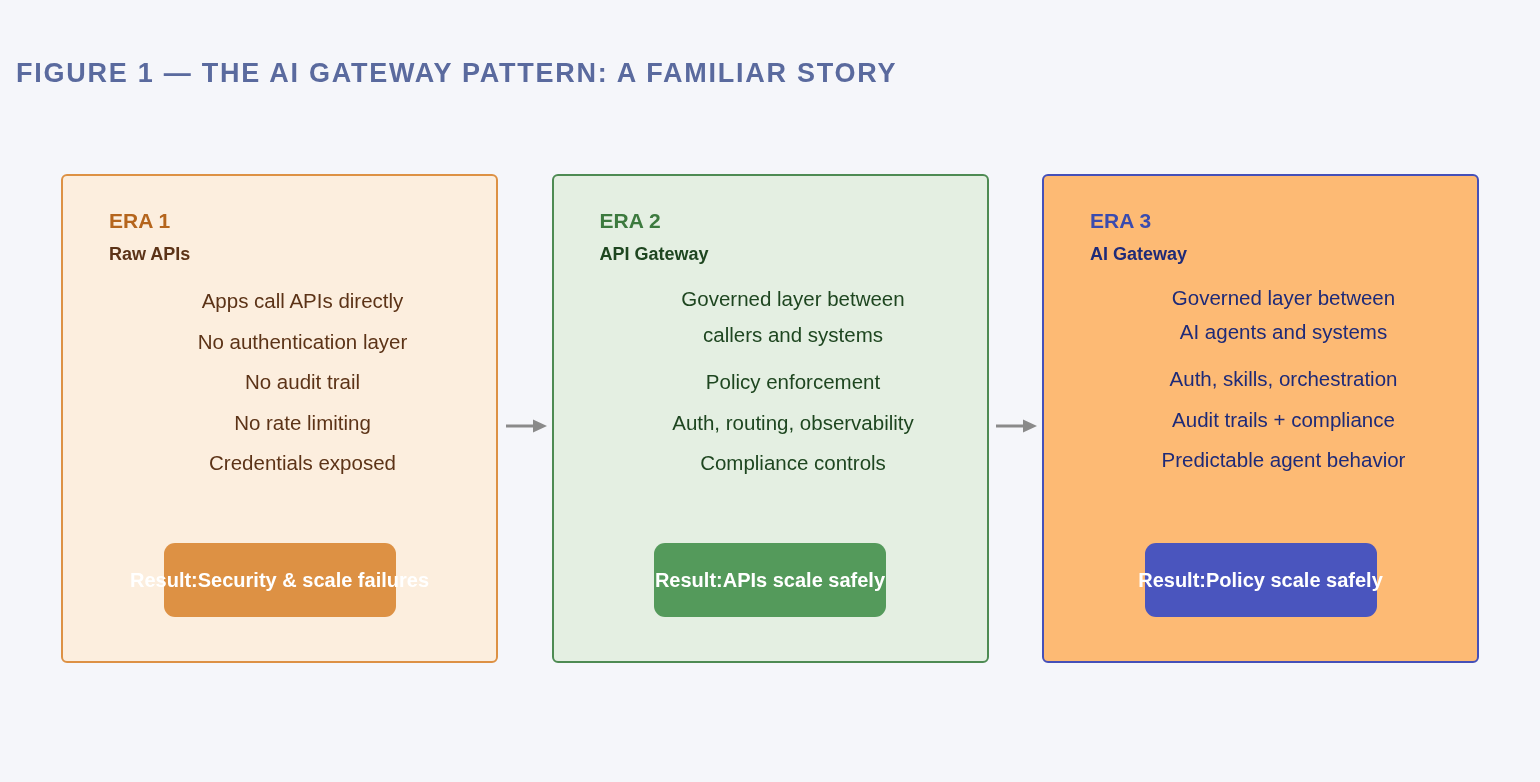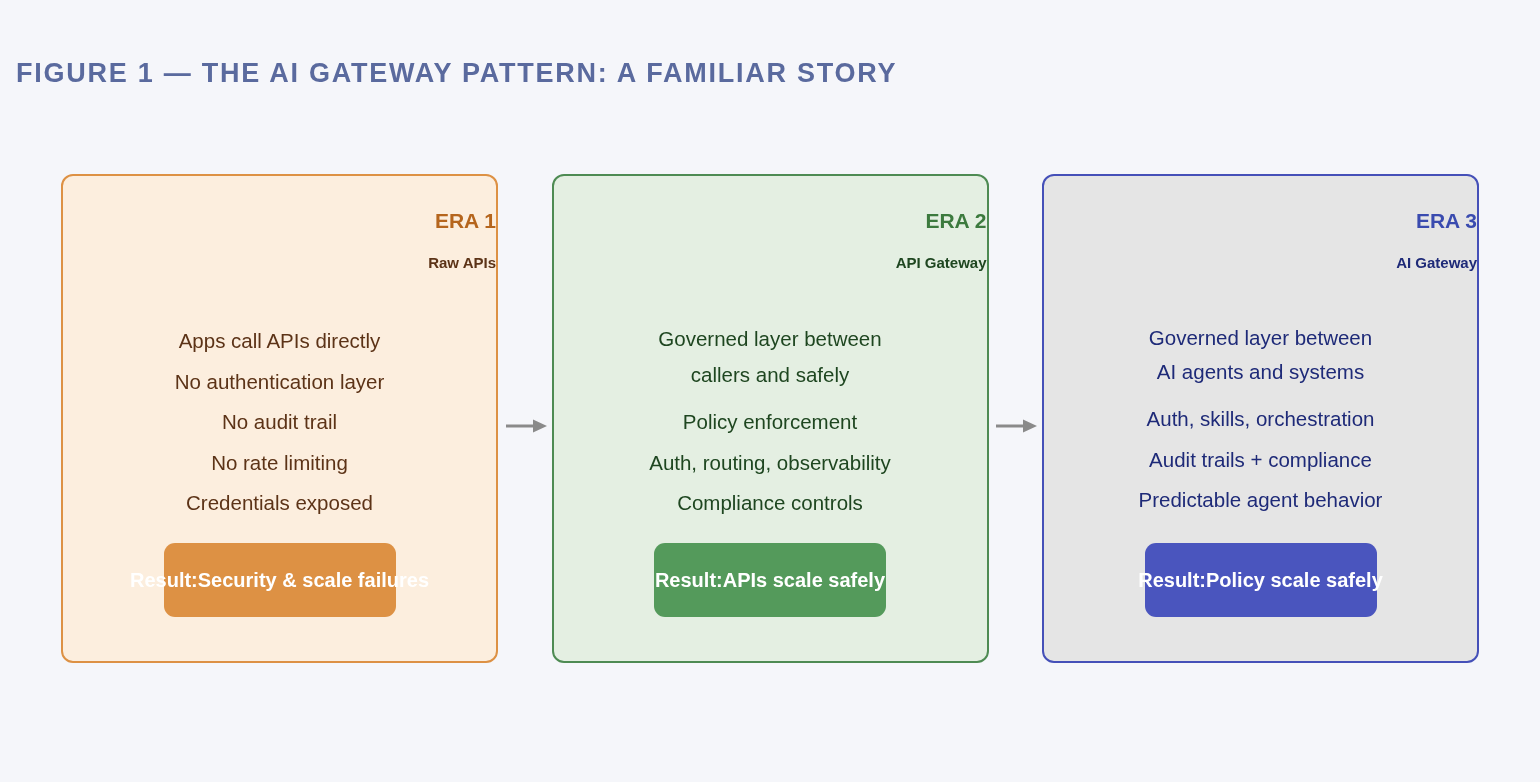--- a/index.html
+++ b/index.html
@@ -39,46 +39,47 @@
     width: 1418px;
     height: 489px;
     display: flex;
     align-items: stretch;
     justify-content: space-between;
   }
 
   .panel {
     width: 437px;
     box-sizing: border-box;
-    border-radius: 12px;
+    border-radius: 6px;
     border-style: solid;
     border-width: 2.5px;
     position: relative;
     display: flex;
     flex-direction: column;
-    align-items: flex-end;
+    align-items: flex-start;
     padding-top: 34px;
+    padding-left: 46px;
   }
 
   .panel-era {
     font-size: 21px;
     font-weight: bold;
     line-height: 1.0;
     text-align: center;
   }
   .panel-name {
-    font-size: 15px;
-    font-weight: bold;
-    margin-top: 24px;
+    font-size: 18px;
+    font-weight: bold;
+    margin-top: 14px;
     line-height: 1.0;
     text-align: center;
   }
 
   .panel-body {
-    margin-top: 51px;
+    margin-top: 18px;
     width: 100%;
     text-align: center;
     font-size: 20.5px;
     line-height: 40.5px;
   }
   .body-para {
     line-height: 36px;
   }
   .body-para + .body-line {
     margin-top: 9px;
@@ -129,21 +130,21 @@
   .panel.era1 .panel-name,
   .panel.era1 .panel-body { color: #5c3317; }
   .panel.era1 .result-pill { background: #dd9144; }
 
   .panel.era2 { background: #e4efe2; border-color: #4e8b53; }
   .panel.era2 .panel-era  { color: #3c7a3e; }
   .panel.era2 .panel-name,
   .panel.era2 .panel-body { color: #1e4620; }
   .panel.era2 .result-pill { background: #549a5b; }
 
-  .panel.era3 { background: #e5e5e5; border-color: #4550b8; }
+  .panel.era3 { background: #fdba74; border-color: #4550b8; }
   .panel.era3 .panel-era  { color: #3a4baf; }
   .panel.era3 .panel-name,
   .panel.era3 .panel-body { color: #1e2a78; }
   .panel.era3 .result-pill { background: #4a55be; }
 
   
   .arrow {
     position: absolute;
     top: 414px;
     width: 44px;
@@ -180,21 +181,21 @@
     </div>
   </div>
 
   <div class="panel era2">
     <div class="panel-era">ERA 2</div>
     <div class="panel-name">API Gateway</div>
 
     <div class="panel-body">
       <div class="body-para">
         <div>Governed layer between</div>
-        <div>callers and safely</div>
+        <div>callers and systems</div>
       </div>
       <div class="body-line">Policy enforcement</div>
       <div class="body-line">Auth, routing, observability</div>
       <div class="body-line">Compliance controls</div>
     </div>
 
     <div class="result-pill">
       <div class="pill-label">Result:</div>
       <div class="pill-value">APIs scale safely</div>
     </div>

